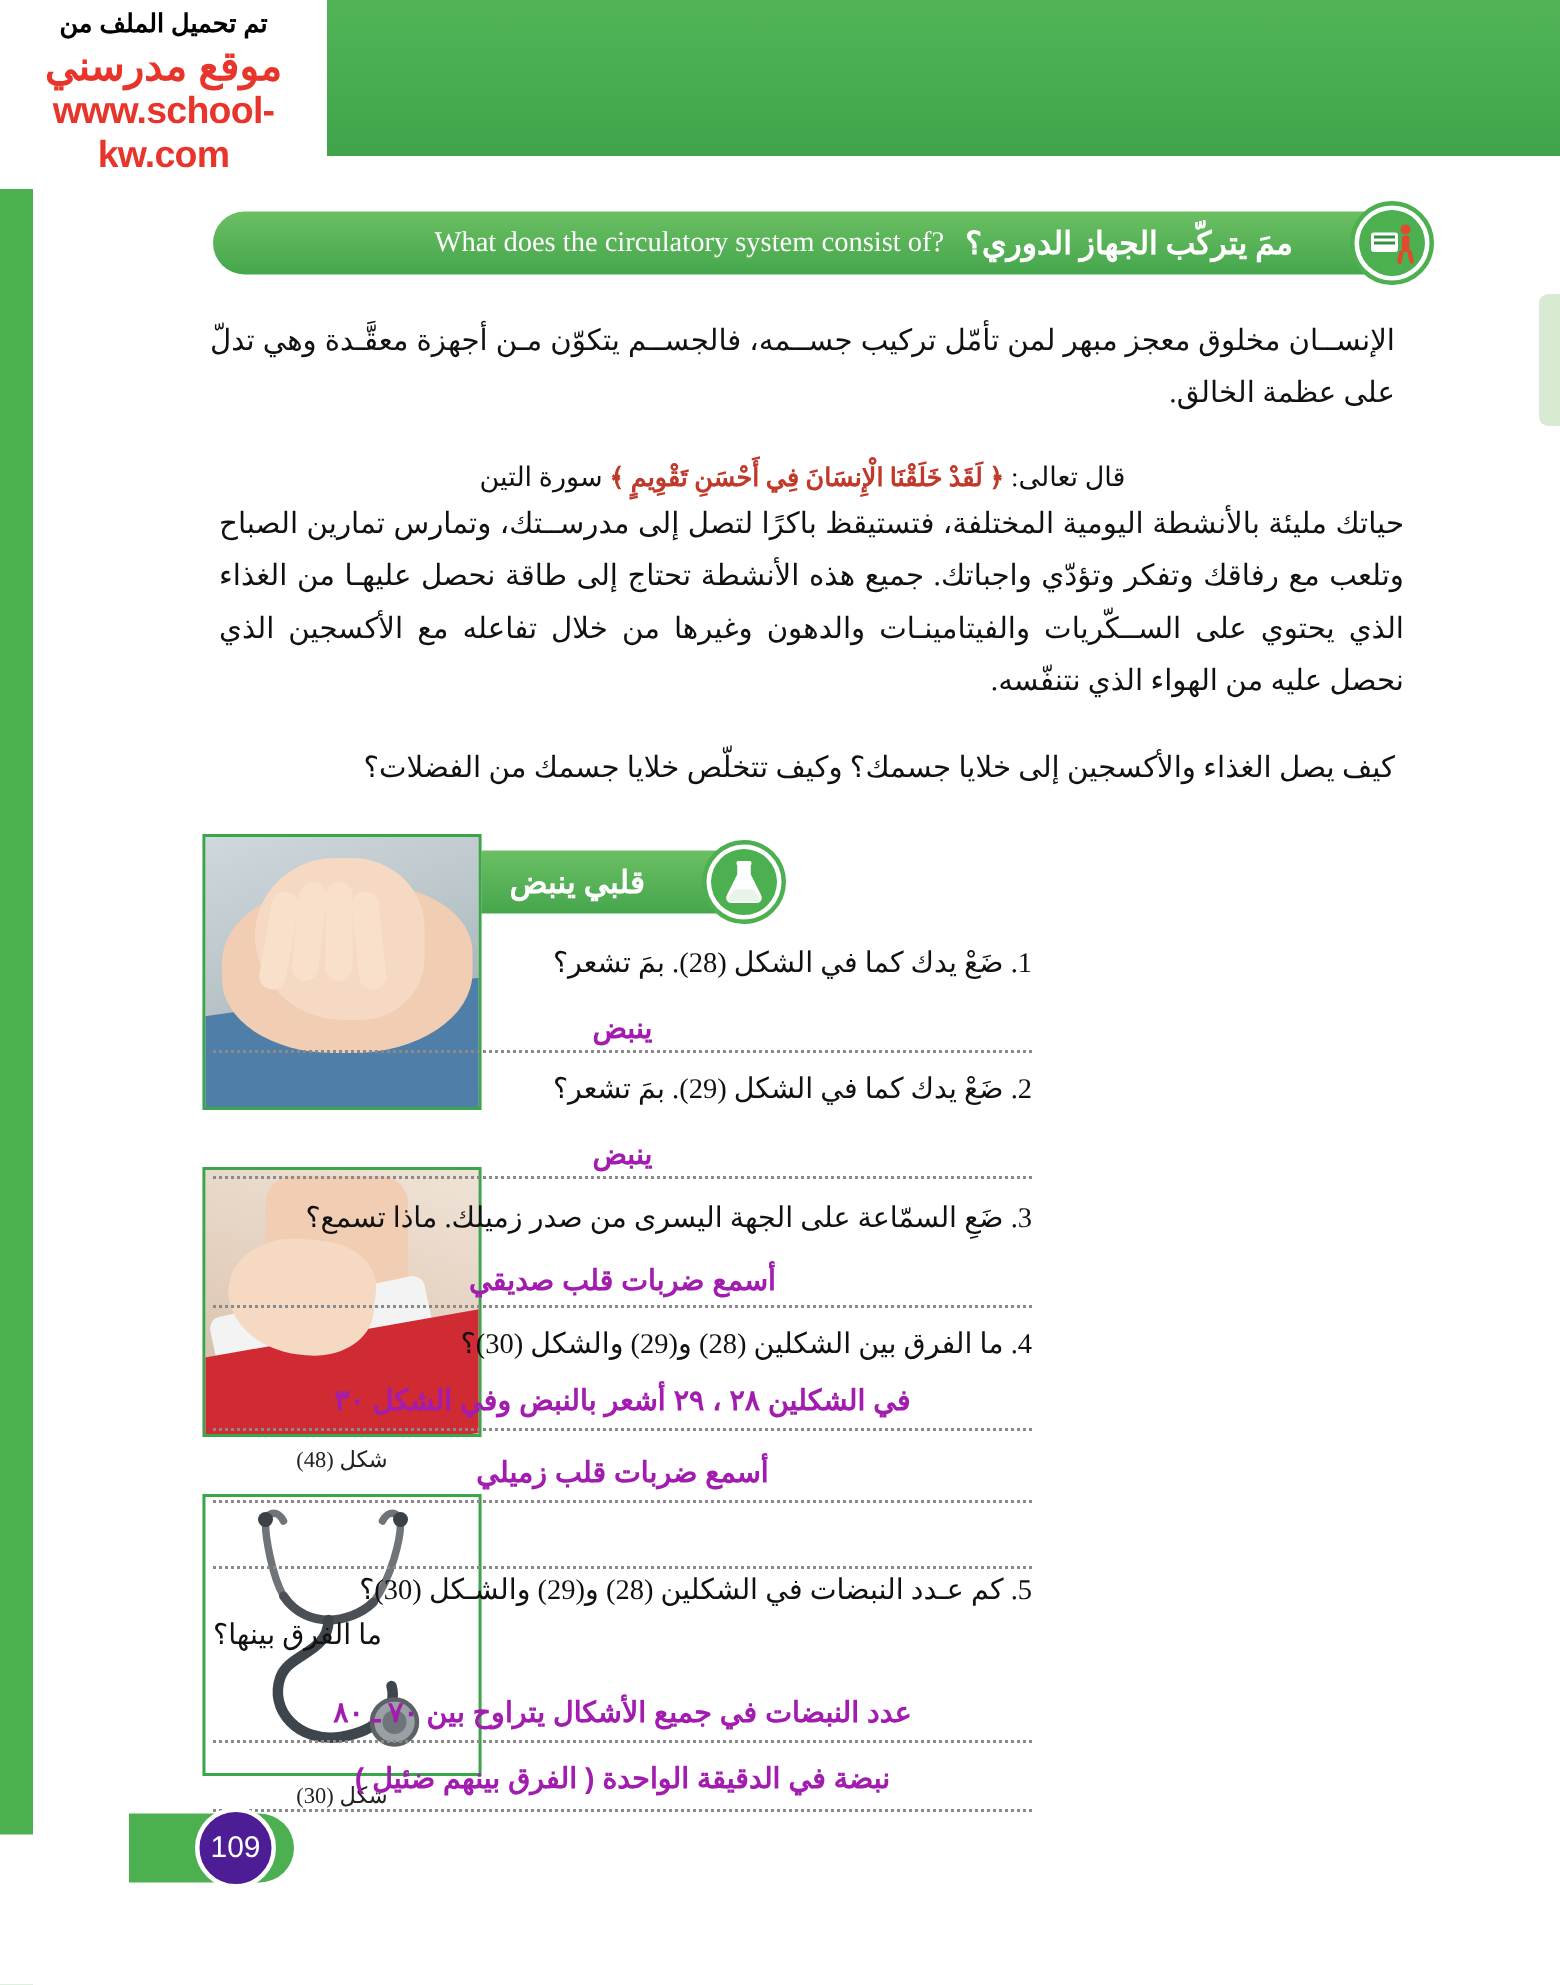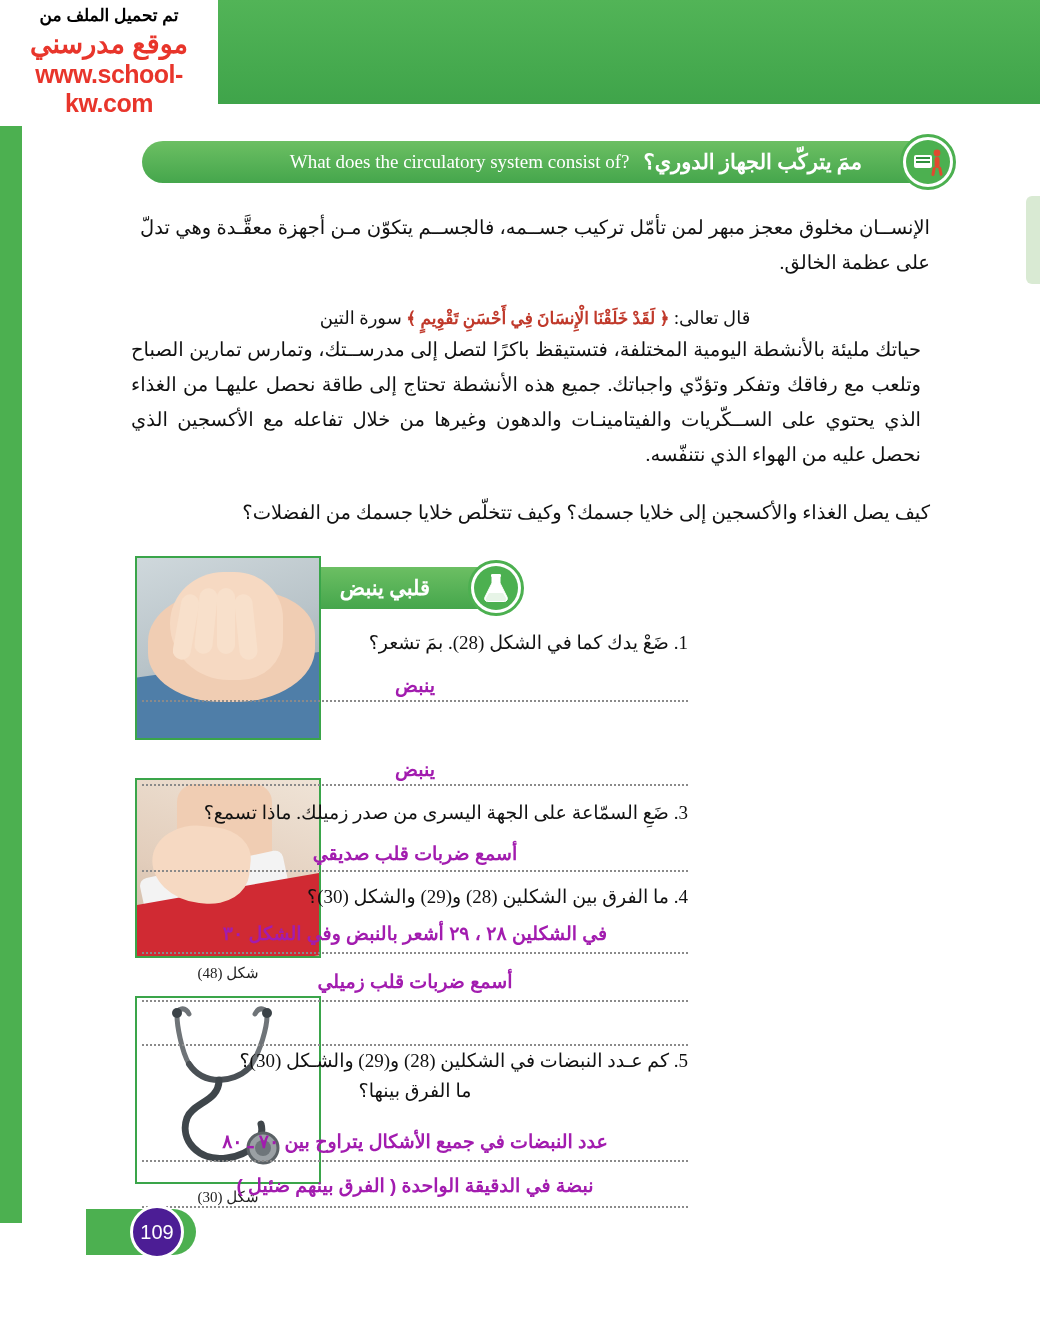--- a/index.html
+++ b/index.html
@@ -294,21 +294,21 @@
   </div>
 
   <div class="para" style="top:210px; right:110px; width:790px;">الإنســان مخلوق معجز مبهر لمن تأمّل تركيب جســمه، فالجســم يتكوّن مـن أجهزة معقَّـدة وهي تدلّ على عظمة الخالق.</div>
 
   <div class="para center-line" style="top:284px; right:110px; width:790px; font-size:18px; line-height:28px;margin-top:20px;">
     <span>قال تعالى:</span>
     <span class="quran">﴿ لَقَدْ خَلَقْنَا الْإِنسَانَ فِي أَحْسَنِ تَقْوِيمٍ ﴾</span>
     <span>سورة التين</span>
   </div>
 
-  <div class="para" style="top:332px; right:119px; width:790px;">حياتك مليئة بالأنشطة اليومية المختلفة، فتستيقظ باكرًا لتصل إلى مدرســتك، وتمارس تمارين الصباح وتلعب مع رفاقك وتفكر وتؤدّي واجباتك. جميع هذه الأنشطة تحتاج إلى طاقة نحصل عليهـا من الغذاء الذي يحتوي على الســكّريات والفيتامينـات والدهون وغيرها من خلال تفاعله مع الأكسجين الذي نحصل عليه من الهواء الذي نتنفّسه.</div>
+  <div class="para" style="top:332px; right:104px; width:790px;">حياتك مليئة بالأنشطة اليومية المختلفة، فتستيقظ باكرًا لتصل إلى مدرســتك، وتمارس تمارين الصباح وتلعب مع رفاقك وتفكر وتؤدّي واجباتك. جميع هذه الأنشطة تحتاج إلى طاقة نحصل عليهـا من الغذاء الذي يحتوي على الســكّريات والفيتامينـات والدهون وغيرها من خلال تفاعله مع الأكسجين الذي نحصل عليه من الهواء الذي نتنفّسه.</div>
 
   <div class="para" style="top:495px; right:110px; width:790px;">كيف يصل الغذاء والأكسجين إلى خلايا جسمك؟ وكيف تتخلّص خلايا جسمك من الفضلات؟</div>
 
   <div class="ribbon" style="top:567px; right:540px; width:358px; justify-content:flex-start;">
     <span class="ribbon-ar">قلبي ينبض</span>
   </div>
   <div class="ribbon-badge" style="top:560px; right:516px;">
     <div class="badge-inner">
       <svg width="30" height="32" viewBox="0 0 30 32" aria-hidden="true">
         <path d="M11 3 h8 v8 l7 14 a3 3 0 0 1 -2.6 4.5 H6.6 A3 3 0 0 1 4 25 l7 -14 Z" fill="#ffffff" stroke="#ffffff" stroke-width="1"></path>
@@ -354,20 +354,24 @@
   </div>
   <div class="caption" style="left:138px; top:1188px;">شكل (30)</div>
 
   <div class="q" style="top:628px; right:352px; width:546px;">
     <span>1.</span>
     <span>ضَعْ يدك كما في الشكل (28). بمَ تشعر؟</span>
   </div>
   <div class="dots" style="top:700px; right:352px; width:546px;"></div>
   <div class="ans" style="top:674px; right:352px; width:546px;">ينبض</div>
 
+  <div class="q" style="top:712px; right:352px; width:546px;">
+    <span>2.</span>
+    <span>ضَعْ يدك كما في الشكل (29). بمَ تشعر؟</span>
+  </div>
   <div class="dots" style="top:784px; right:352px; width:546px;"></div>
   <div class="ans" style="top:758px; right:352px; width:546px;">ينبض</div>
 
   <div class="q" style="top:798px; right:352px; width:546px;">
     <span>3.</span>
     <span>ضَعِ السمّاعة على الجهة اليسرى من صدر زميلك. ماذا تسمع؟</span>
   </div>
   <div class="dots" style="top:870px; right:352px; width:546px;"></div>
   <div class="ans" style="top:842px; right:352px; width:546px;">أسمع ضربات قلب صديقي</div>
 
@@ -379,21 +383,21 @@
   <div class="ans" style="top:922px; right:352px; width:546px;">في الشكلين ٢٨ ، ٢٩ أشعر بالنبض وفي الشكل ٣٠</div>
   <div class="dots" style="top:1000px; right:352px; width:546px;"></div>
   <div class="ans" style="top:970px; right:352px; width:546px;">أسمع ضربات قلب زميلي</div>
   <div class="dots" style="top:1044px; right:352px; width:546px;"></div>
 
   <div class="q" style="top:1046px; right:352px; width:546px;">
     <div>
       <span>5.</span>
       <span>كم عـدد النبضات في الشكلين (28) و(29) والشـكل (30)؟</span>
     </div>
-    <div style="text-align:center;">ما الفرق بينها؟</div>
+    <div style="text-align:left;">ما الفرق بينها؟</div>
   </div>
   <div class="dots" style="top:1160px; right:352px; width:546px;"></div>
   <div class="ans" style="top:1130px; right:352px; width:546px;">عدد النبضات في جميع الأشكال يتراوح بين ٧٠ ـ ٨٠</div>
   <div class="dots" style="top:1206px; right:352px; width:546px;"></div>
   <div class="ans" style="top:1174px; right:352px; width:546px;">نبضة في الدقيقة الواحدة ( الفرق بينهم ضئيل )</div>
 
   <div class="page-num-wrap">
     <div class="page-num-bar"></div>
     <div class="page-num-circle">109</div>
   </div>

